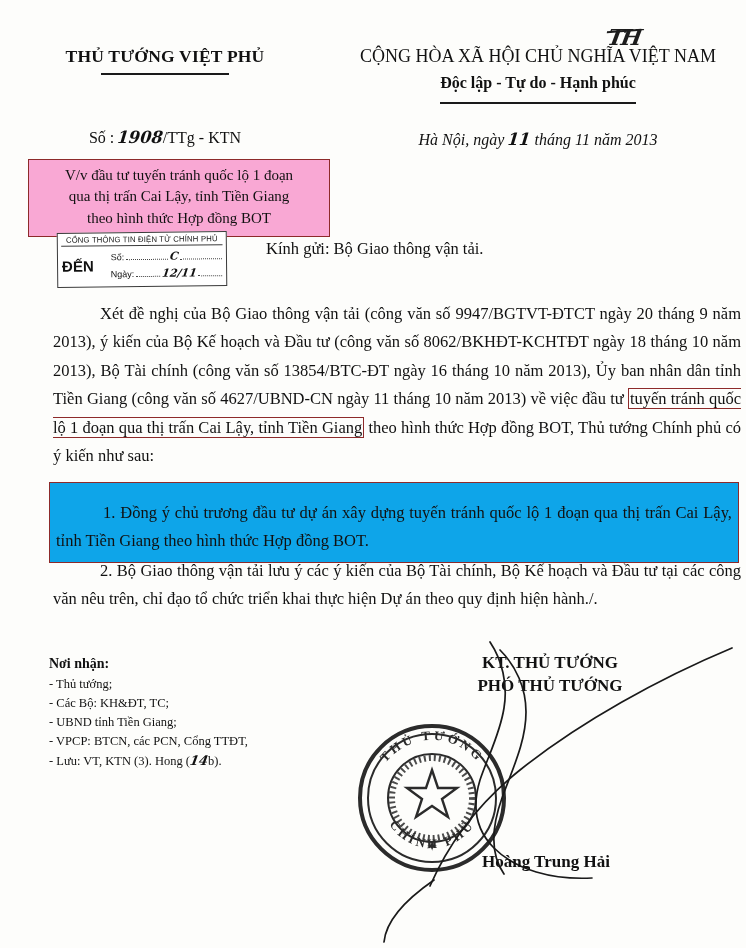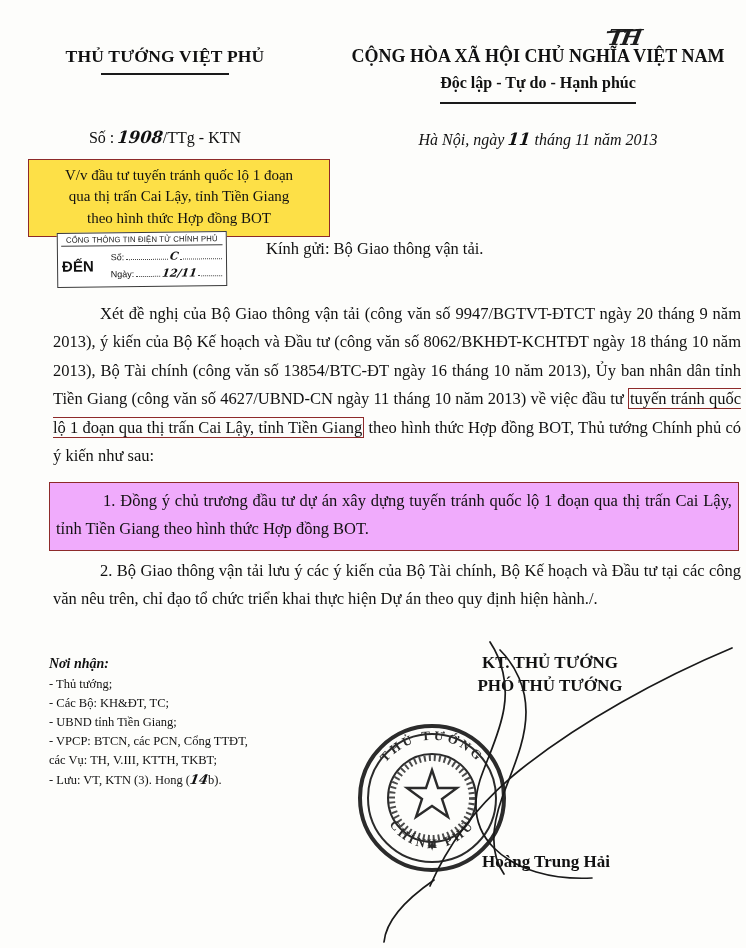--- a/index.html
+++ b/index.html
@@ -22,21 +22,21 @@
     position:absolute;top:46px;left:0;width:746px;
     display:flex;
   }
   .hdr-left{width:330px;text-align:center;}
   .hdr-right{width:416px;text-align:center;}
   .org{
     font-weight:bold;font-size:17.5px;letter-spacing:.2px;
     white-space:nowrap;
   }
   .nation{
-    font-weight:bold;font-size:18px;white-space:nowrap;
+    font-weight:normal;font-size:18px;white-space:nowrap;
   }
   .motto{
     font-weight:bold;font-size:16px;margin-top:7px;white-space:nowrap;
   }
   .rule{
     height:0;border-top:2px solid #1a1a1a;margin:6px auto 0;
   }
   .rule-left{width:128px;}
   .rule-right{width:196px;margin-top:10px;}
   .docnum{
@@ -66,21 +66,21 @@
     background:#1d1d1d;transform:rotate(-4deg);
   }
   
   .subject-box{
     position:absolute;top:159px;left:28px;width:288px;
     border:1.6px solid #8d2a2a;
     padding:5px 6px 7px;
     text-align:center;
     line-height:1.42;
     font-size:15px;
-    background:#fde047;
+    background:#f9a8d4;
   }
   
   .stamp{
     position:absolute;top:232px;left:57px;width:168px;
     border:1.4px solid #3a3a3a;
     background:#fff;
     transform:rotate(-0.6deg);
   }
   .stamp-title{
     border-bottom:1.2px solid #3a3a3a;
@@ -122,37 +122,37 @@
     font-size:16.5px;
     line-height:1.72;
   }
   .inline-box{
     border:1.3px solid #8d2a2a;
     padding:0 1px;
   }
   .item-box{
     position:absolute;top:482px;left:49px;width:676px;
     border:1.5px solid #8d2a2a;
-    background:#f0abfc;
-    padding:4px 6px 6px;
+    background:#0ea5e9;
+    padding:16px 6px 6px;
   }
   .item-box p{
     margin:0;text-align:justify;text-indent:47px;
     font-size:16.5px;line-height:1.72;
   }
   .para2{
     position:absolute;top:557px;left:53px;width:688px;
   }
   
   .noi-nhan{
     position:absolute;top:653px;left:49px;width:290px;
     font-size:12.5px;line-height:1.52;
   }
   .noi-nhan .nn-title{
-    font-style:italic;font-weight:bold;font-size:14px;margin-bottom:1px;
+    font-weight:bold;font-size:14px;margin-bottom:1px;
   }
   .noi-nhan div.nn-item{white-space:nowrap;}
   .luu-hand{
     font-style:italic;font-weight:bold;font-family:"DejaVu Serif",serif;
     transform:skewX(-10deg);display:inline-block;font-size:13px;
   }
   
   .sig{
     position:absolute;top:652px;left:430px;width:240px;text-align:center;
   }
@@ -244,21 +244,20 @@
   <div class="para2">
     <p class="para">2. Bộ Giao thông vận tải lưu ý các ý kiến của Bộ Tài chính, Bộ Kế hoạch và Đầu tư tại các công văn nêu trên, chỉ đạo tổ chức triển khai thực hiện Dự án theo quy định hiện hành./.</p>
   </div>
 
   <div class="noi-nhan">
     <div class="nn-title">Nơi nhận:</div>
     <div class="nn-item">- Thủ tướng;</div>
     <div class="nn-item">- Các Bộ: KH&amp;ĐT, TC;</div>
     <div class="nn-item">- UBND tỉnh Tiền Giang;</div>
     <div class="nn-item">- VPCP: BTCN, các PCN, Cổng TTĐT,</div>
-    <div class="nn-item">  các Vụ: TH, V.III, KTTH, TKBT;</div>
     <div class="nn-item"><span>- Lưu: VT, KTN (3). Hong (</span><span class="luu-hand">14</span><span>b).</span></div>
   </div>
 
   <div class="sig">
     <div>KT. THỦ TƯỚNG</div>
     <div>PHÓ THỦ TƯỚNG</div>
   </div>
 
   <svg class="seal" viewBox="0 0 160 160">
     <defs>

